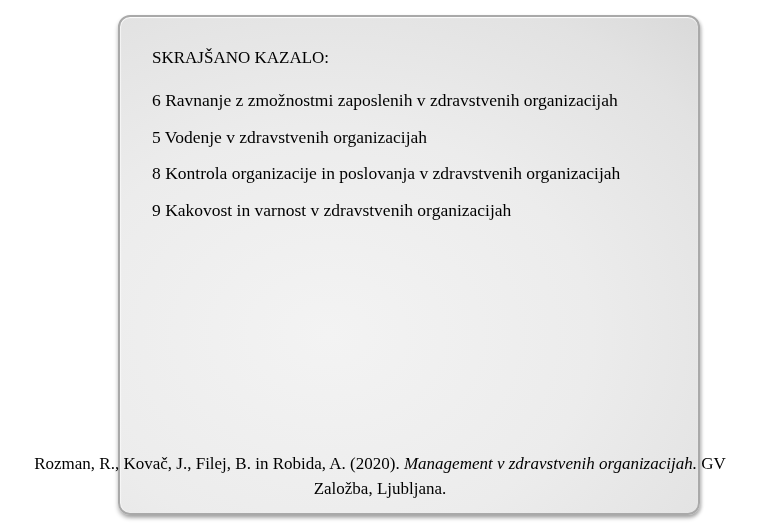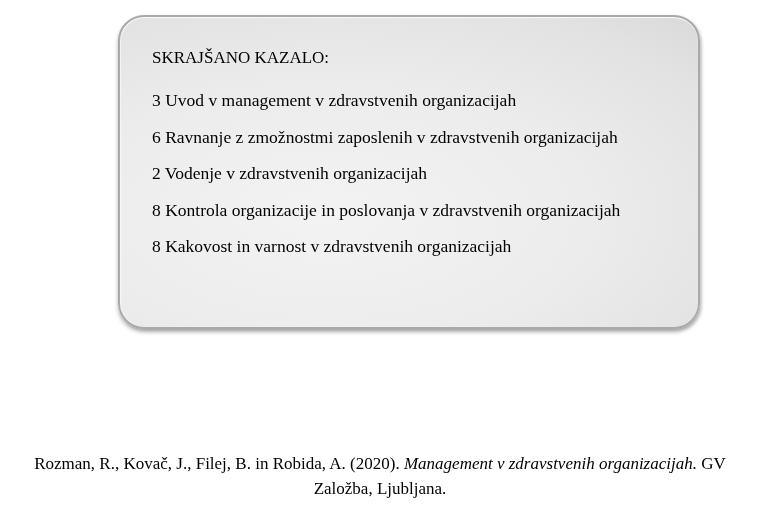--- a/index.html
+++ b/index.html
@@ -14,24 +14,24 @@
     background: #ffffff;
     font-family: "Liberation Serif", "DejaVu Serif", serif;
     color: #000000;
     overflow: hidden;
   }
   .toc-box {
     position: absolute;
     left: 118px;
     top: 15px;
     width: 582px;
-    height: 314px;
+    height: 500px;
     box-sizing: border-box;
     border: 2px solid #a9a9a9;
-    border-radius: 26px;
+    border-radius: 12px;
     background:
       radial-gradient(ellipse 130% 120% at 36% 64%,
         #f3f3f3 0%,
         #ececec 35%,
         #e2e2e2 60%,
         #c6c6c6 100%);
     box-shadow:
       0 3px 4px rgba(0,0,0,0.28),
       2px 2px 3px rgba(0,0,0,0.12),
       inset 0 1px 1px rgba(255,255,255,0.9),
@@ -64,24 +64,23 @@
   }
   .italic { font-style: italic; margin-top: 16px; }
 </style>
 </head>
 <body>
 
 <div class="page">
 
   <div class="toc-box">
     <p class="toc-title">SKRAJŠANO KAZALO:</p>
-    <p class="toc-item">3 Uvod v management v zdravstvenih organizacijah</p>
     <p class="toc-item">6 Ravnanje z zmožnostmi zaposlenih v zdravstvenih organizacijah</p>
-    <p class="toc-item">2 Vodenje v zdravstvenih organizacijah</p>
+    <p class="toc-item">5 Vodenje v zdravstvenih organizacijah</p>
     <p class="toc-item">8 Kontrola organizacije in poslovanja v zdravstvenih organizacijah</p>
-    <p class="toc-item">8 Kakovost in varnost v zdravstvenih organizacijah</p>
+    <p class="toc-item">9 Kakovost in varnost v zdravstvenih organizacijah</p>
   </div>
 
   <div class="citation">
     <span class="citation-inner"><span>Rozman, R., Kovač, J., Filej, B. in Robida, A. (2020). </span><span class="italic">Management v zdravstvenih organizacijah.</span><span> GV Založba, Ljubljana.</span></span>
   </div>
 
 </div>
 
 </body></html>

